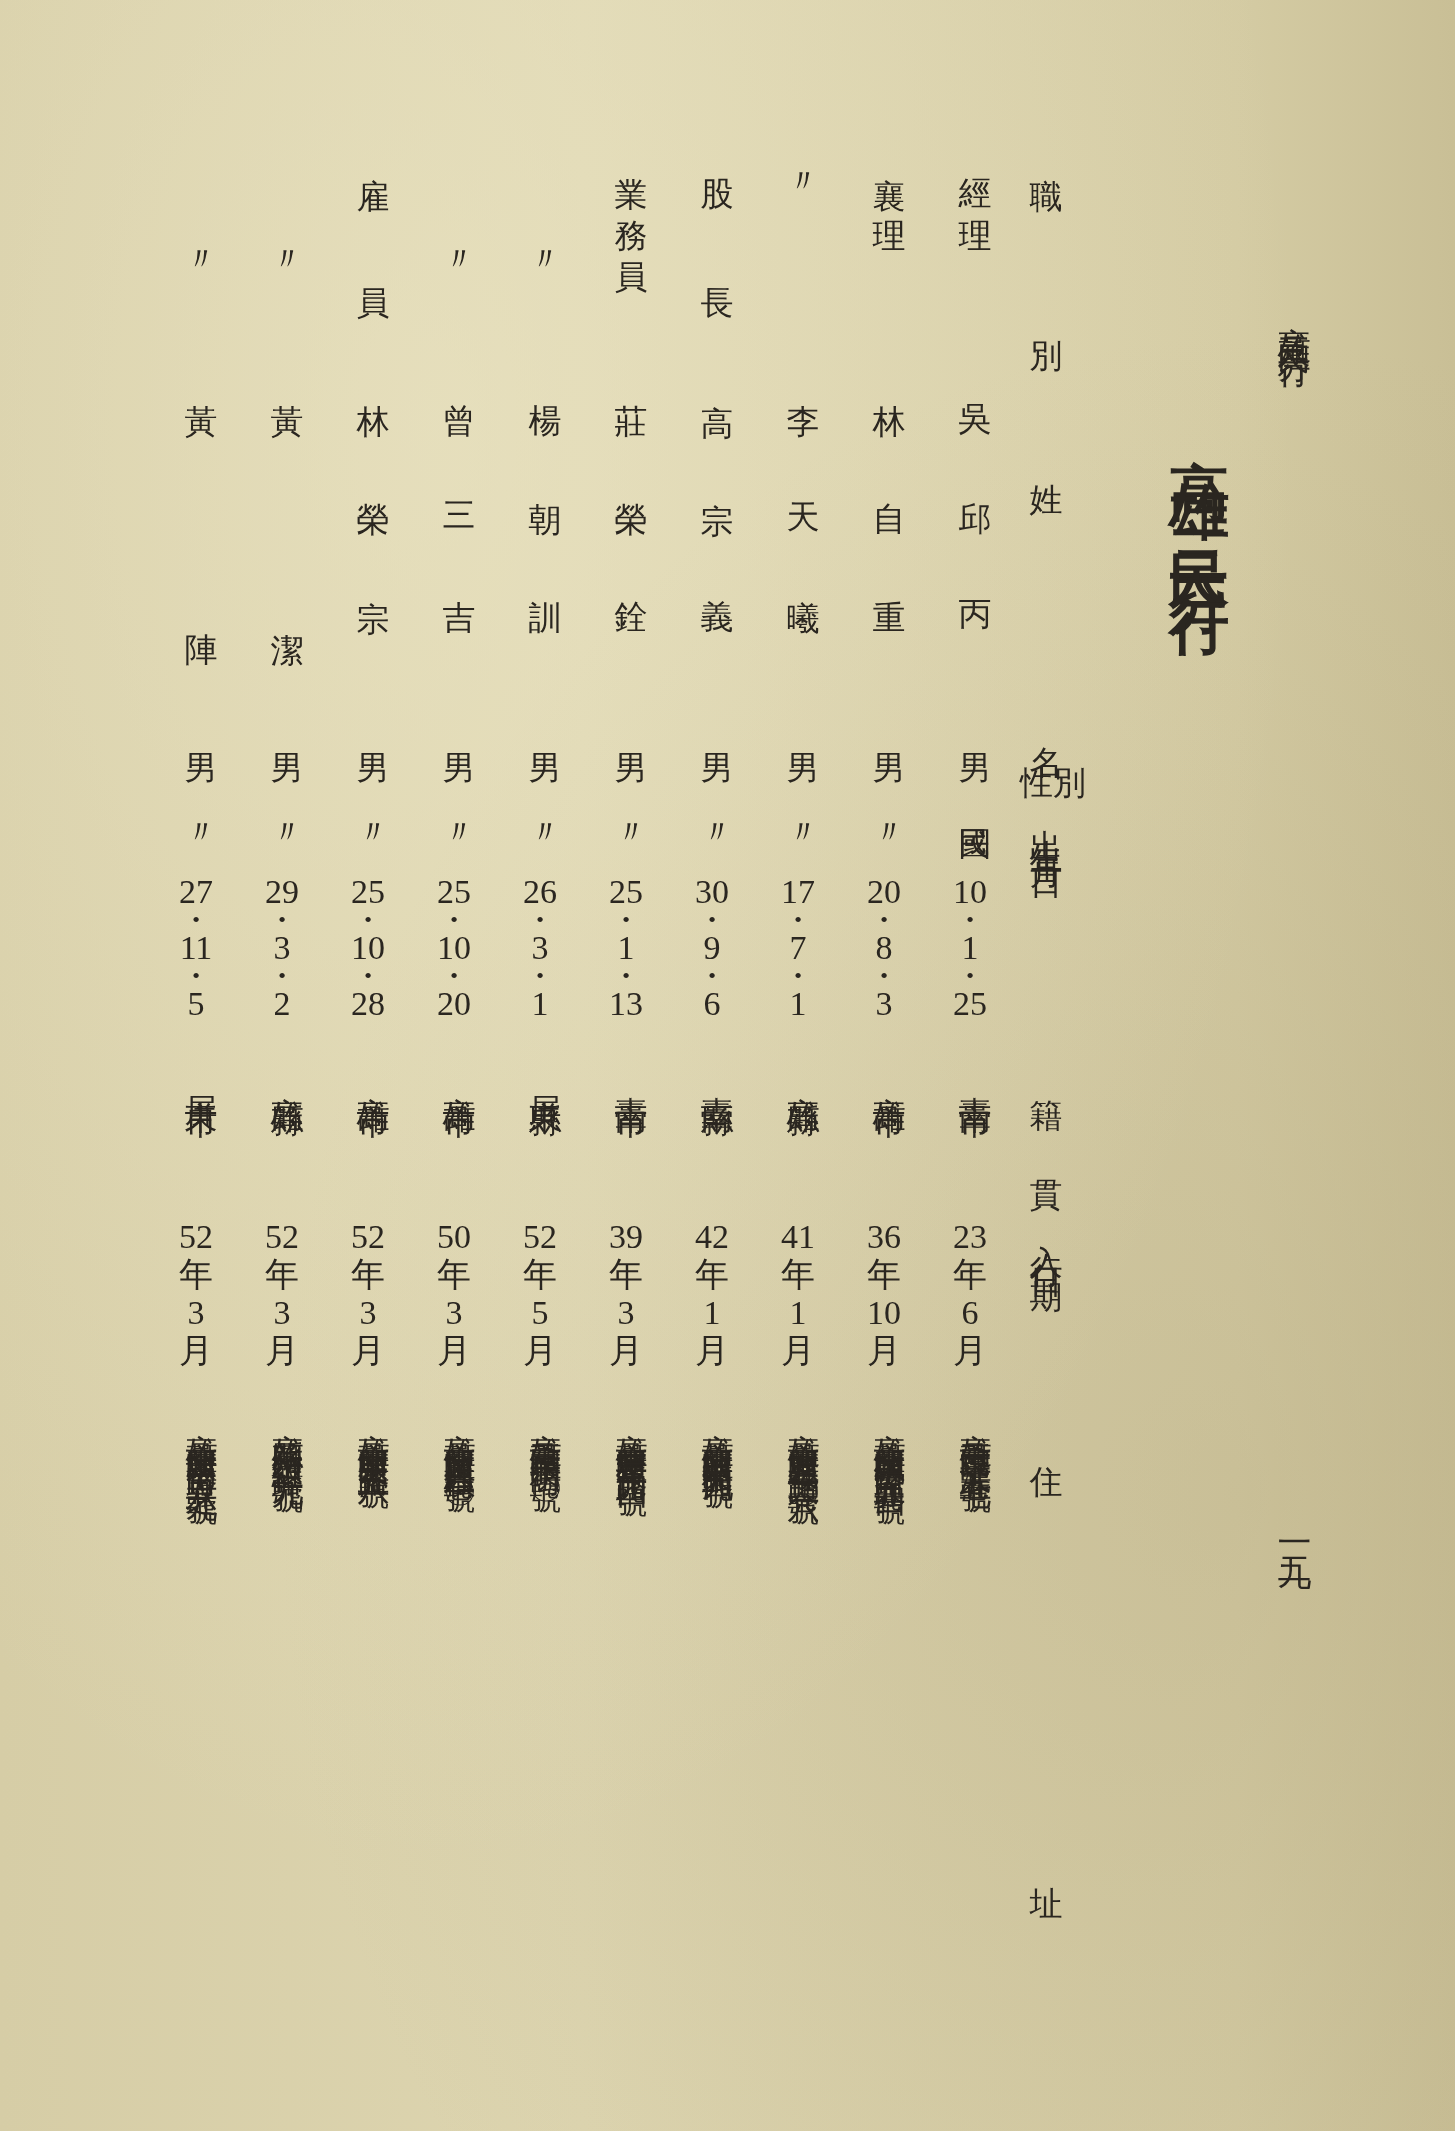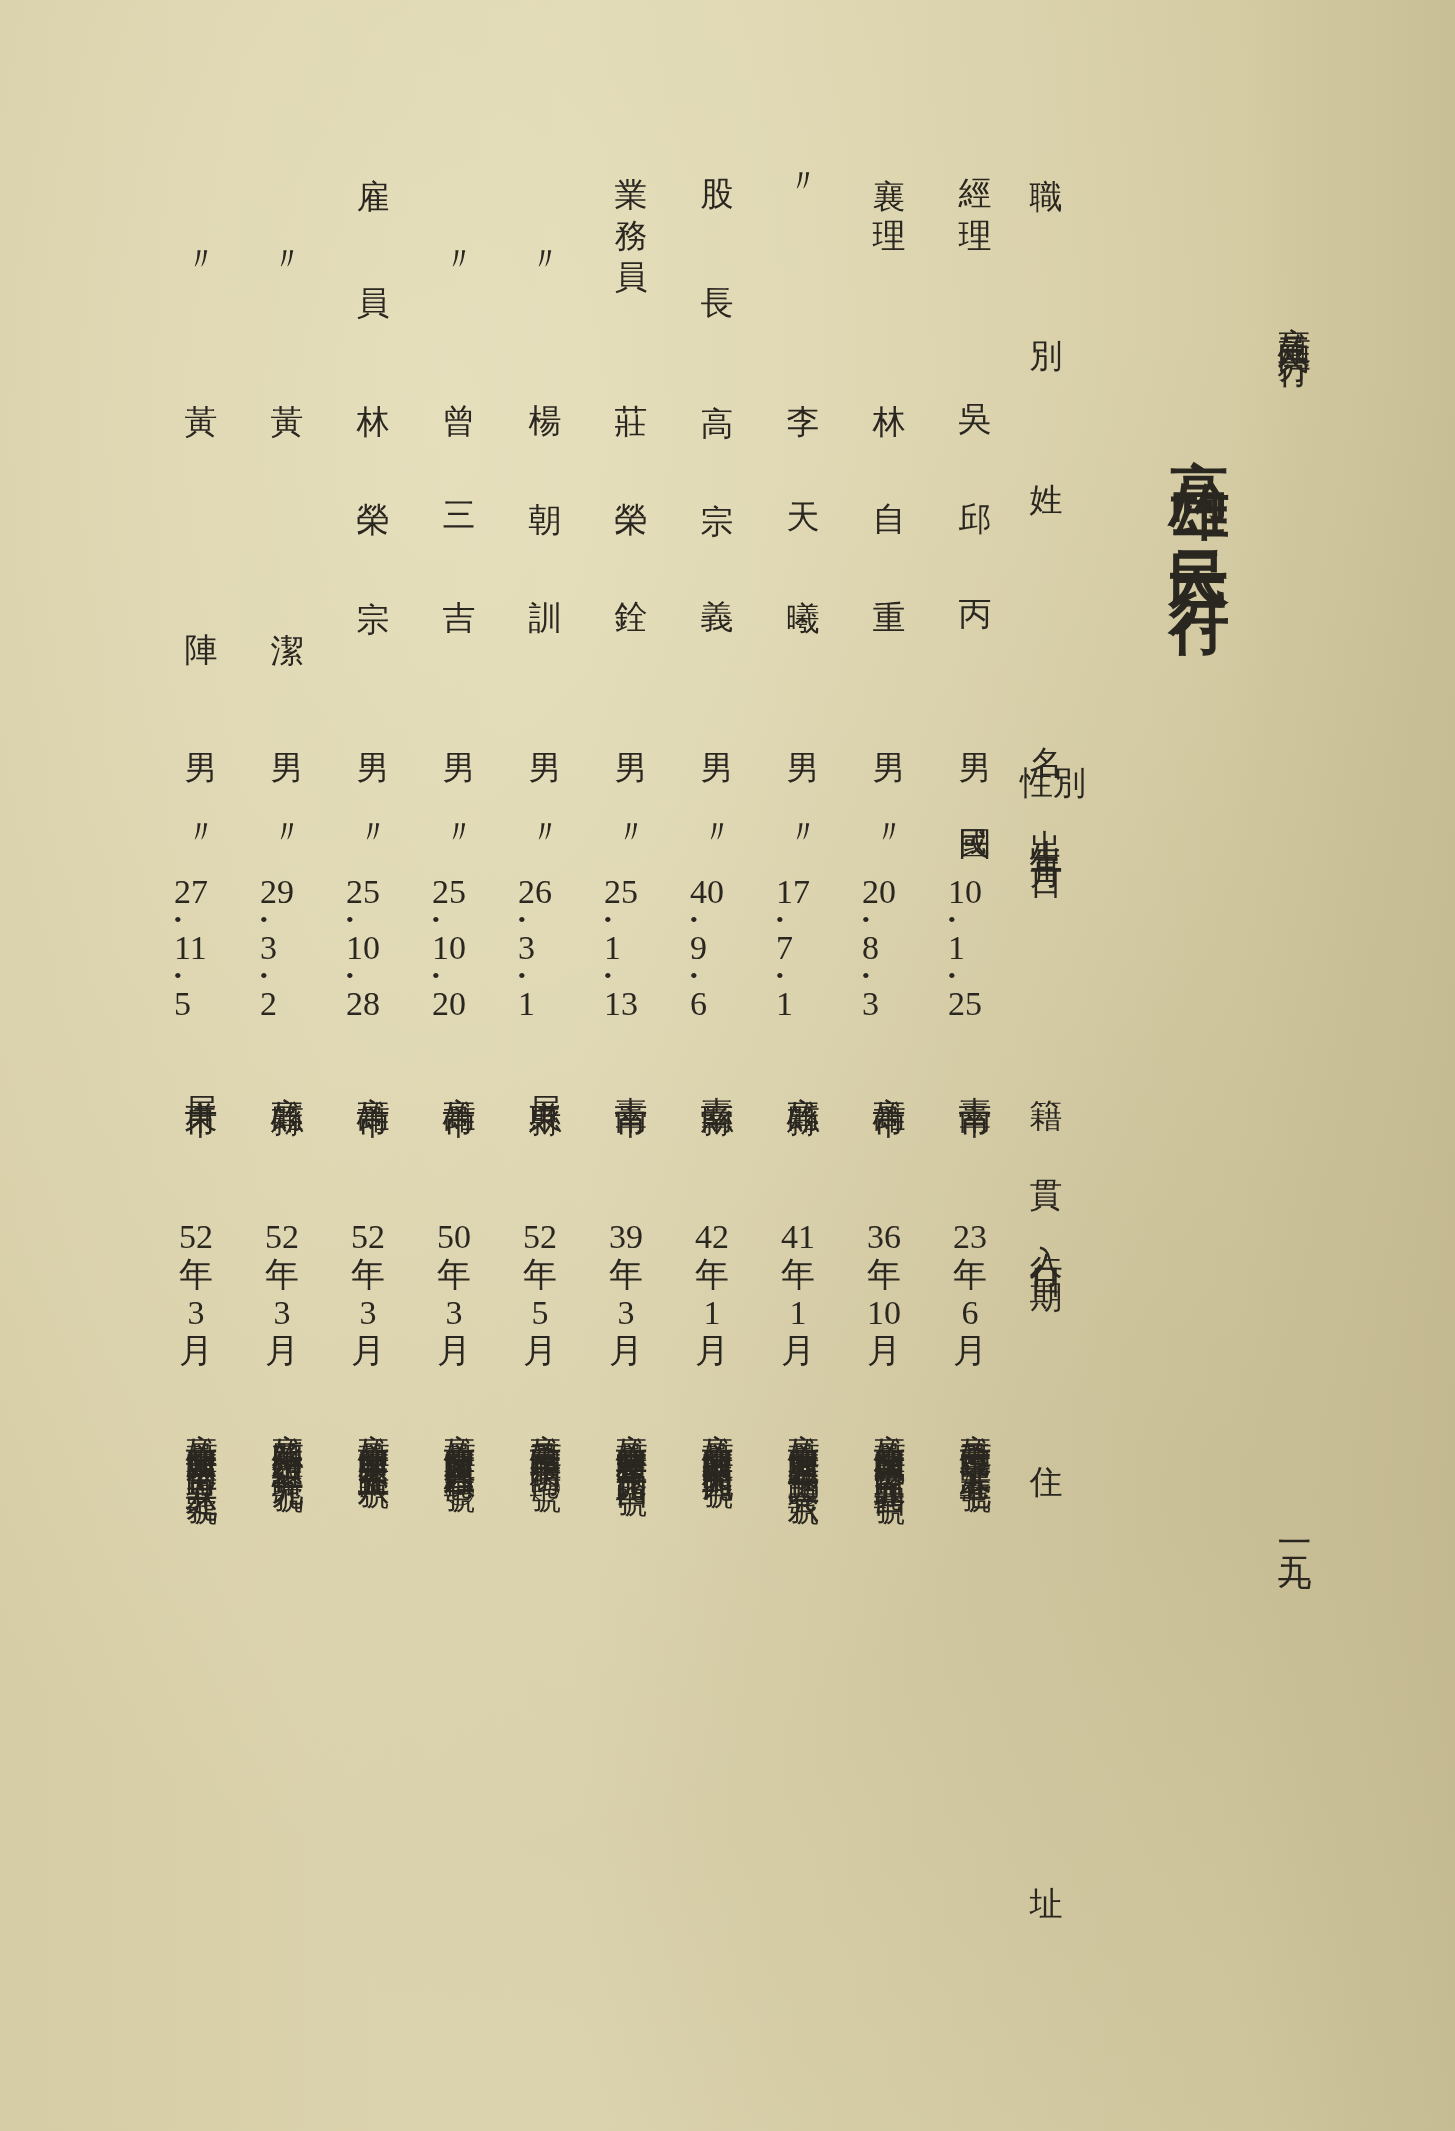--- a/index.html
+++ b/index.html
@@ -33,21 +33,21 @@
     position: absolute; left: 0; width: 44px;
     writing-mode: vertical-rl; text-orientation: upright;
     font-size: 33px; line-height: 1; text-align: start;
     white-space: nowrap;
   }
   .cell.role { top: 152px; letter-spacing: 42px; }
   .cell.name { top: 378px; letter-spacing: 98px; }
   .cell.sex { top: 727px; }
   .cell.birth-era { top: 803px; }
   .cell.birth {
-    top: 878px; writing-mode: horizontal-tb; text-align: left;
+    top: 878px; writing-mode: horizontal-tb; text-align: center;
     font-family: "Liberation Serif", "DejaVu Serif", serif; font-size: 34px;
   }
   .birth span { display: block; line-height: 28px; }
   .birth span.dot { font-size: 22px; line-height: 28px; }
   .cell.origin { top: 1070px; letter-spacing: 4px; }
   .cell.entry {
     top: 1218px; writing-mode: horizontal-tb; text-align: center;
     font-family: "Liberation Serif", "DejaVu Serif", serif; font-size: 34px;
   }
   .entry span { display: block; line-height: 38px; }
@@ -143,21 +143,21 @@
       </div>
     <div class="cell addr">高雄市新興區五福二路三〇巷一六號</div>
   </div>
 
   <div class="col" style="left:690px; top:0;">
     <div class="cell role" style="letter-spacing:110px;">股長</div>
     <div class="cell name">高宗義</div>
     <div class="cell sex">男</div>
     <div class="cell birth-era">〃</div>
     <div class="cell birth">
-        <span>40</span>
+        <span>30</span>
         <span class="dot">•</span>
         <span>9</span>
         <span class="dot">•</span>
         <span>6</span>
       </div>
     <div class="cell origin">臺南縣</div>
     <div class="cell entry">
         <span>42</span>
         <span>年</span>
         <span>1</span>

